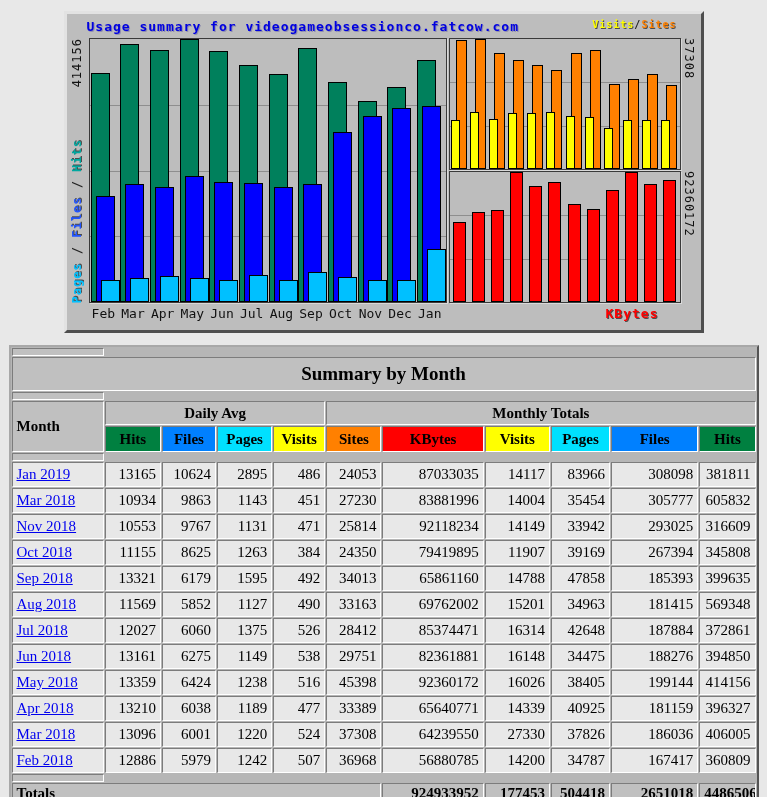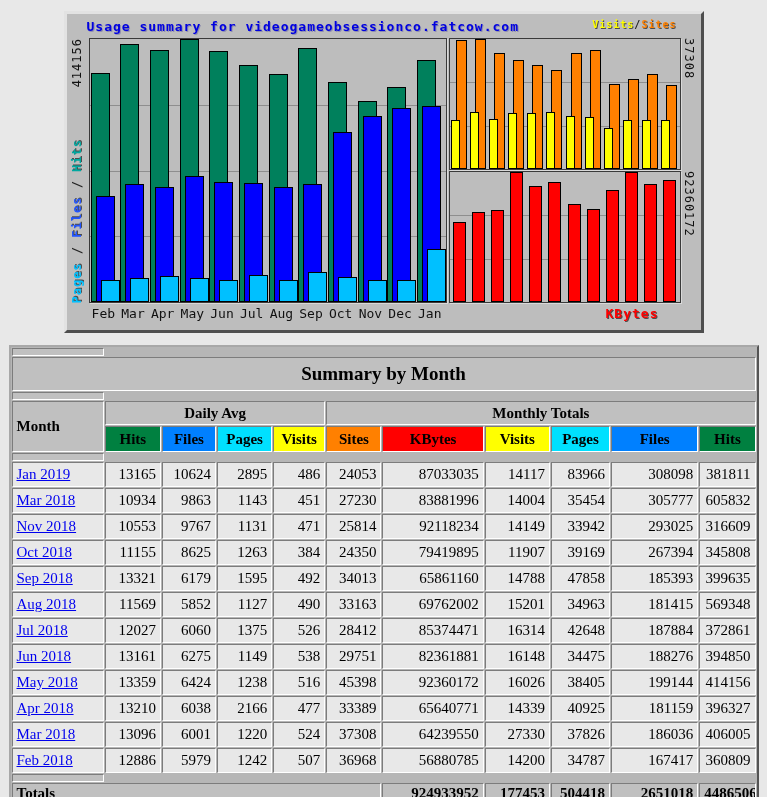--- a/index.html
+++ b/index.html
@@ -484,21 +484,21 @@
         <td class="num">92360172</td>
         <td class="num">16026</td>
         <td class="num">38405</td>
         <td class="num">199144</td>
         <td class="num">414156</td>
       </tr>
       <tr class="data-row">
         <td class="month-cell"><a href="#">Apr 2018</a></td>
         <td class="num">13210</td>
         <td class="num">6038</td>
-        <td class="num">2166</td>
+        <td class="num">1189</td>
         <td class="num">477</td>
         <td class="num">33389</td>
         <td class="num">65640771</td>
         <td class="num">14339</td>
         <td class="num">40925</td>
         <td class="num">181159</td>
         <td class="num">396327</td>
       </tr>
       <tr class="data-row">
         <td class="month-cell"><a href="#">Mar 2018</a></td>

